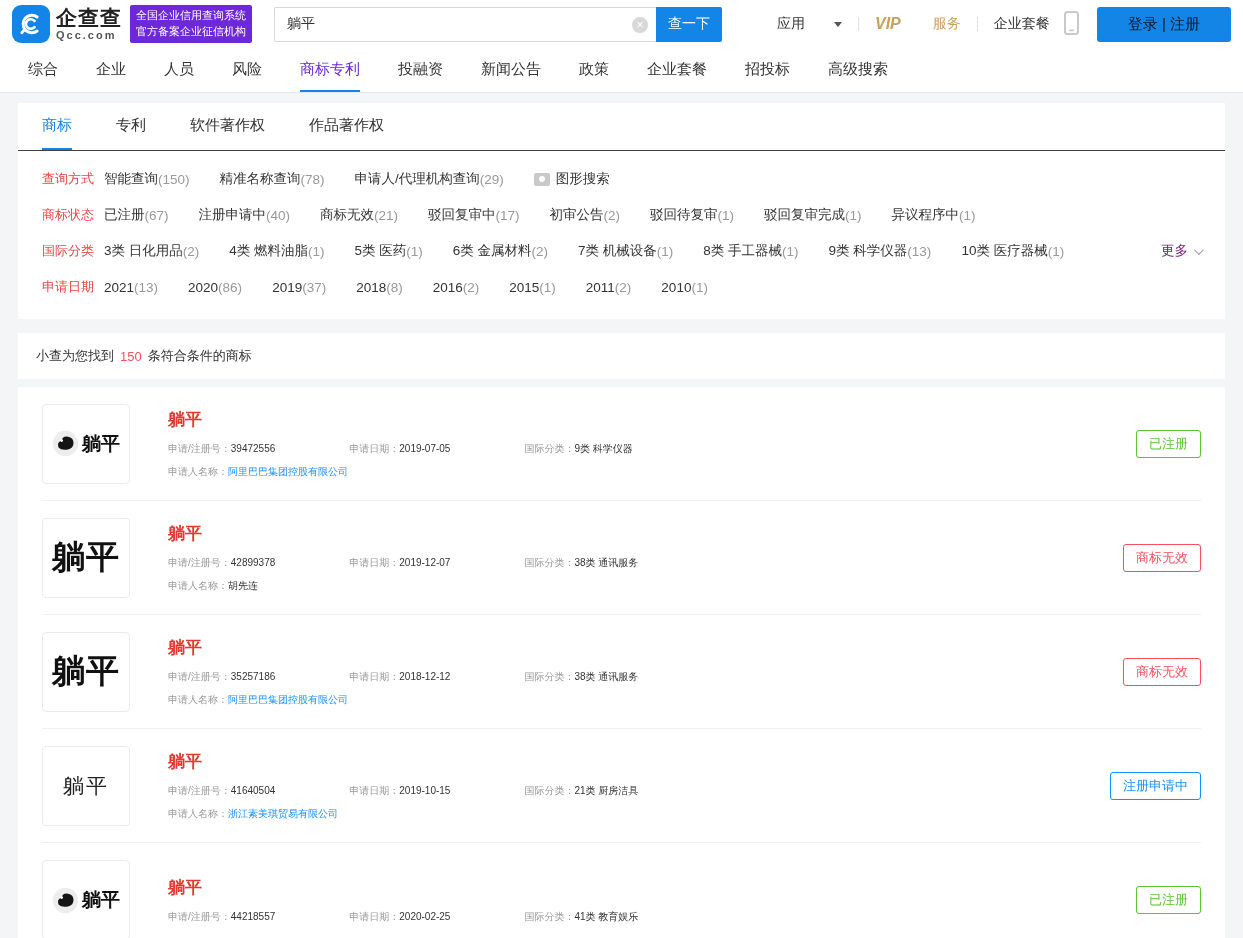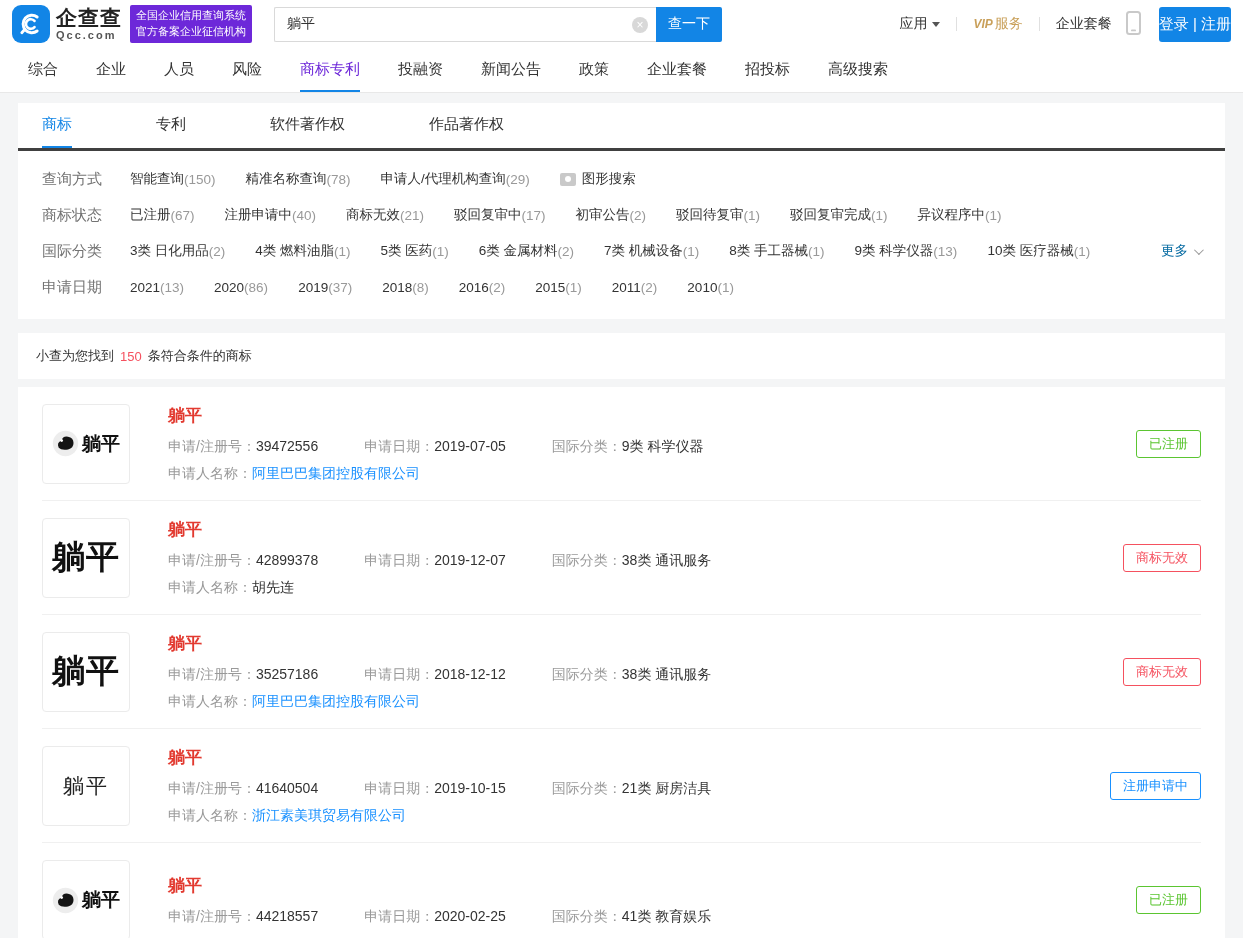--- a/index.html
+++ b/index.html
@@ -18,65 +18,65 @@
   .logo-title { font-size:21px; font-weight:700; color:#222; letter-spacing:1px; }
   .logo-sub { font-size:11px; color:#555; font-weight:700; letter-spacing:2px; margin-top:2px; }
   .logo-badge { margin-left:8px; background:#6d28d9; color:#fff; font-size:11px; padding:3px 6px; line-height:1.45; border-radius:2px; white-space:nowrap; }
 
   .searchbar { display:flex; margin-left:22px; }
   .search-input { width:382px; height:35px; border:1px solid #d9d9d9; border-right:none; border-radius:2px 0 0 2px; padding:0 30px 0 12px; font-size:14px; color:#333; outline:none; font-family:inherit; }
   .search-clear { width:16px; height:16px; border-radius:50%; background:#d8d8d8; color:#fff; font-size:12px; line-height:16px; text-align:center; margin:10px 0 0 -24px; cursor:pointer; z-index:2; }
   .search-btn { width:66px; height:35px; background:#1285e6; color:#fff; border:none; font-size:14px; border-radius:0 2px 2px 0; cursor:pointer; margin-left:8px; font-family:inherit; }
 
   .header-right { margin-left:auto; display:flex; align-items:center; }
-  .hr-item { font-size:14px; color:#333; cursor:pointer; display:flex; align-items:center; }
+  .hr-item { font-size:14px; color:#333; cursor:pointer; display:flex; align-items:center;gap:24px; }
   .caret-down { width:0; height:0; border-left:4px solid transparent; border-right:4px solid transparent; border-top:5px solid #555; margin-left:5px; }
   .hr-divider { width:1px; height:14px; background:#e0e0e0; margin:0 16px; }
-  .vip-logo { font-style:italic; font-weight:700; color:#c9a05a; font-size:12px; letter-spacing:0px; margin-right:2px; }
+  .vip-logo { font-style:italic; font-weight:700; color:#c9a05a; font-size:16px; letter-spacing:0px; margin-right:8px; }
   .vip-text { color:#c9a05a; font-size:14px; }
   .phone-icon { margin:0 18px 0 14px; cursor:pointer; }
-  .login-btn { background:#1285e6; color:#ffffff; font-size:15px; padding:8px 0; border-radius:3px; cursor:pointer; white-space:nowrap; }
+  .login-btn { background:#1285e6; color:#0f172a; font-size:15px; padding:8px 31px; border-radius:3px; cursor:pointer; white-space:nowrap; }
 
   
   .mainnav { height:45px; background:#fff; border-bottom:1px solid #e8e8e8; display:flex; align-items:stretch; padding:0 28px; }
   .nav-item { font-size:15px; color:#333; margin-right:38px; display:flex; align-items:center; border-bottom:2px solid transparent; cursor:pointer; }
   .nav-item.active { color:#6d28d9; border-bottom-color:#1285e6; }
 
   
   .card { background:#fff; margin:0 18px; }
 
   .filter-card { margin-top:10px; }
-  .subtabs { height:48px; border-bottom:3px solid #404040; display:flex; padding:0 24px;gap:40px; }
+  .subtabs { height:48px; border-bottom:1px solid #404040; display:flex; padding:0 24px; }
   .subtab { font-size:15px; color:#333; margin-right:44px; display:flex; align-items:center; border-bottom:2px solid transparent; cursor:pointer; }
   .subtab.active { color:#1285e6; border-bottom-color:#1285e6; }
 
   .filter-rows { padding:10px 24px 14px; }
   .filter-row { height:36px; display:flex; align-items:center; }
-  .filter-label { width:62px; color:#737373; font-size:15px; flex-shrink:0; margin-right:26px; }
+  .filter-label { width:62px; color:#ef4444; font-size:13px; flex-shrink:0; }
   .filter-item { font-size:13.5px; color:#333; margin-right:30px; cursor:pointer; white-space:nowrap; display:flex; align-items:center; }
   .filter-item .cnt { color:#999; }
-  .more-link { margin-left:auto; color:#0369a1; font-size:13.5px; cursor:pointer; display:flex; align-items:center; }
+  .more-link { margin-left:auto; color:#701a75; font-size:13.5px; cursor:pointer; display:flex; align-items:center; }
   .chev { width:7px; height:7px; border-right:1px solid #999; border-bottom:1px solid #999; transform:rotate(45deg) translateY(-2px); margin-left:6px; }
   .cam-icon { width:16px; height:13px; background:#c9c9c9; border-radius:2px; position:relative; margin-right:6px; }
   .cam-icon::after { content:""; position:absolute; left:5px; top:3.5px; width:6px; height:6px; border-radius:50%; background:#fff; }
 
   .summary-bar { margin-top:14px; height:46px; display:flex; align-items:center; padding:0 18px; font-size:13px; color:#333; }
   .summary-count { color:#f5515f; margin:0 6px; }
 
   .results-card { margin-top:8px; height:560px; overflow:hidden; }
   .result-item { height:114px; margin:0 24px; border-bottom:1px solid #f0f0f0; display:flex; align-items:center; position:relative; }
   .result-item:last-child { border-bottom:none; }
   .tm-img { width:88px; height:80px; border:1px solid #ebebeb; border-radius:4px; display:flex; align-items:center; justify-content:center; flex-shrink:0; cursor:pointer; background:#fff; }
   .tm-img .sheep-wrap { display:flex; align-items:center; }
   .tm-text-bold { font-size:19px; font-weight:700; color:#111; margin-left:3px; letter-spacing:0px; }
   .tm-text-big { font-size:33px; font-weight:700; color:#111; letter-spacing:1px; }
   .tm-text-kai { font-family:"DejaVu Serif","Liberation Serif",serif; font-size:21px; color:#222; letter-spacing:2px; }
   .tm-info { margin-left:38px; }
   .tm-title { color:#e23a30; font-size:17px; font-weight:700; margin-bottom:11px; cursor:pointer; }
-  .tm-meta { display:flex; font-size:14px; color:#333; margin-bottom:9px; }
+  .tm-meta { display:flex; font-size:10px; color:#333; margin-bottom:9px;gap:28px; }
   .tm-meta:last-child { margin-bottom:0; }
   .tm-meta .mlabel { color:#999; }
   .tm-meta .mcol { margin-right:46px; }
   .applicant-link { color:#1890ff; cursor:pointer; }
   .applicant-plain { color:#333; }
 
   .status-badge { position:absolute; right:0px; top:50%; transform:translateY(-50%); font-size:13px; padding:4px 12px; border:1px solid; border-radius:3px; white-space:nowrap; }
   .status-green { color:#5bc531; border-color:#5bc531; }
   .status-red { color:#f5515f; border-color:#f5515f; }
   .status-blue { color:#1890ff; border-color:#1890ff; }

